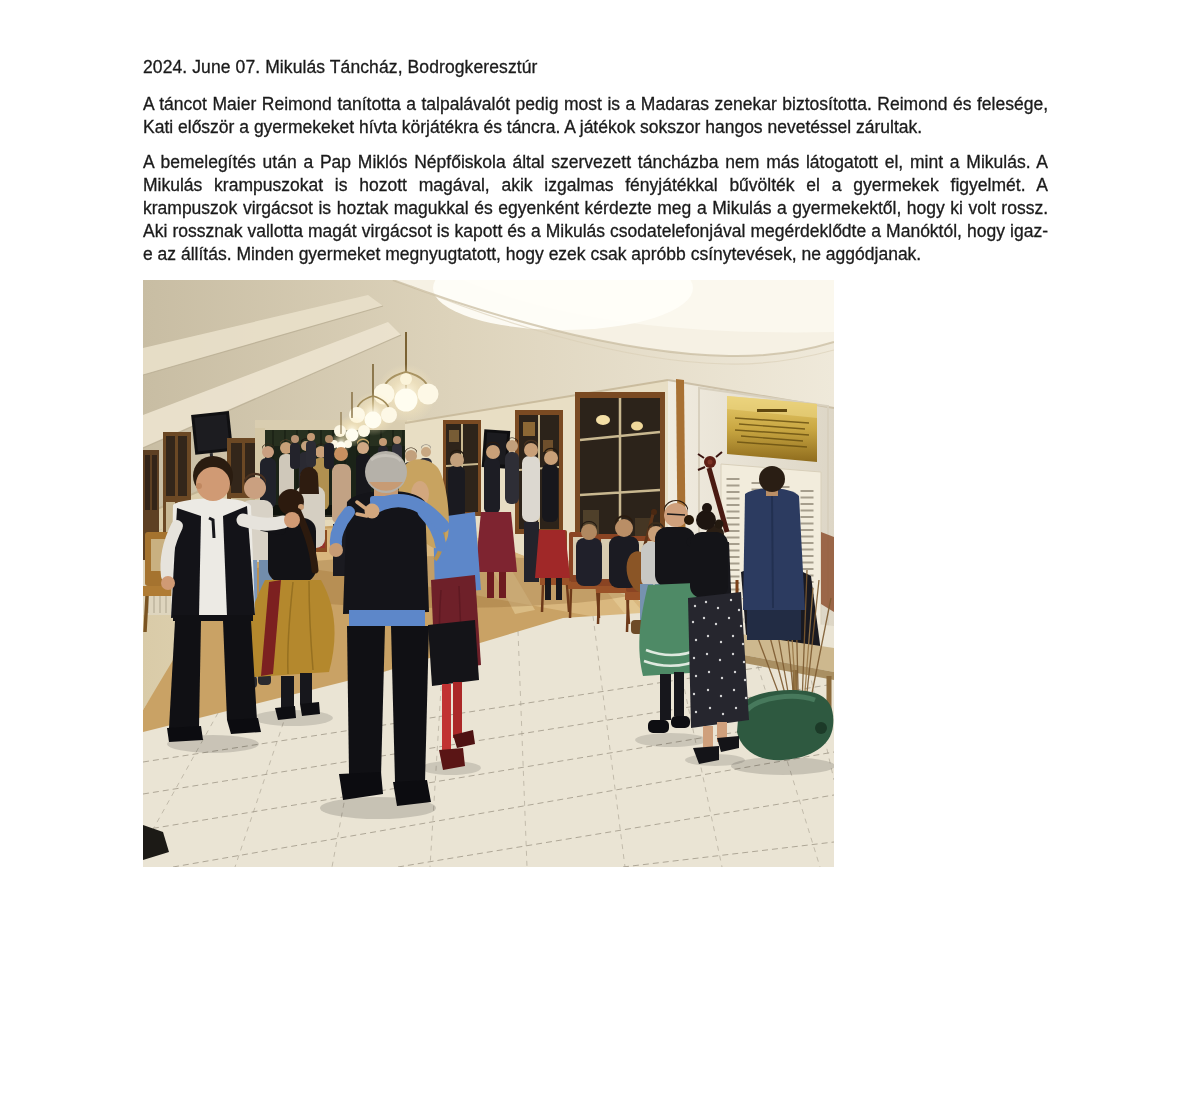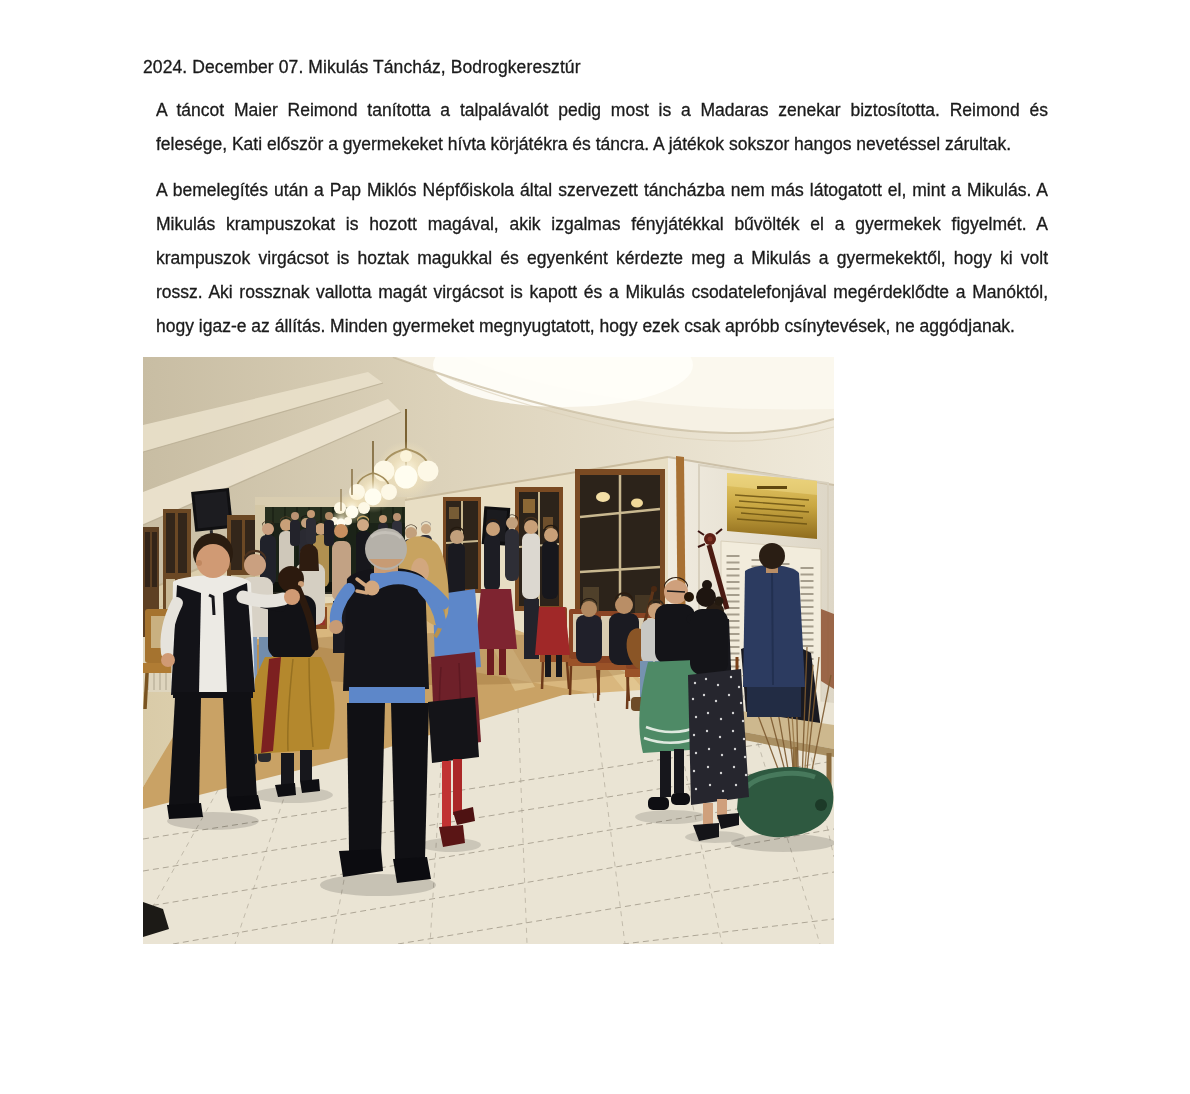--- a/index.html
+++ b/index.html
@@ -4,29 +4,29 @@
 <style>
   :root{
     --curtain:#1b2318; --wood:#7a4a22; --floor-cream:#eae4d4; --floor-tan:#c9a265;
     --floor-brown:#8a5827; --gold:#c9a742; --mustard:#b4882d; --green-skirt:#4e8a66;
     --maroon:#6e2029; --tights:#c13232; --blue-shirt:#5d87c9; --bag-green:#2e5940;
   }
   html,body{margin:0;padding:0;background:#ffffff;}
   body{width:1190px;height:1094px;font-family:"Liberation Sans","DejaVu Sans",sans-serif;color:#1b1b1b;overflow:hidden;}
   .page{padding:57px 142px 0 143px;}
   .doc-title{font-size:17.5px;font-weight:400;margin:0 0 15px 0;letter-spacing:.1px;-webkit-text-stroke:.3px currentColor;}
-  .doc-par{font-size:17.5px;line-height:34px;margin:0 0 12px 13px;text-align:justify;-webkit-text-stroke:.3px currentColor;}
+  .doc-par{font-size:17.5px;line-height:23px;margin:0 0 12px 0;text-align:justify;-webkit-text-stroke:.3px currentColor;}
   figure.photo{margin:14px 0 0 0;width:691px;height:587px;}
   figure.photo svg{display:block;}
 </style>
 </head>
 <body>
 
 <div class="page">
-  <h1 class="doc-title">2024. December 07. Mikulás Táncház, Bodrogkeresztúr</h1>
+  <h1 class="doc-title">2024. June 07. Mikulás Táncház, Bodrogkeresztúr</h1>
   <p class="doc-par">A táncot Maier Reimond tanította a talpalávalót pedig most is a Madaras zenekar biztosította. Reimond és felesége, Kati először a gyermekeket hívta körjátékra és táncra. A játékok sokszor hangos nevetéssel zárultak.</p>
   <p class="doc-par">A bemelegítés után a Pap Miklós Népfőiskola által szervezett táncházba nem más látogatott el, mint a Mikulás. A Mikulás krampuszokat is hozott magával, akik izgalmas fényjátékkal bűvölték el a gyermekek figyelmét. A krampuszok virgácsot is hoztak magukkal és egyenként kérdezte meg a Mikulás a gyermekektől, hogy ki volt rossz. Aki rossznak vallotta magát virgácsot is kapott és a Mikulás csodatelefonjával megérdeklődte a Manóktól, hogy igaz-e az állítás. Minden gyermeket megnyugtatott, hogy ezek csak apróbb csínytevések, ne aggódjanak.</p>
 
   <figure class="photo" role="img" aria-label="Párok néptáncolnak egy nagyterem világos kő padlóján: csillárok, sötétzöld színpadi függöny, fa ablakkeretek, arany emléktábla névsorral, szék sor, cselló és zöld hangszertok a fal mellett.">
     <svg width="691" height="587" viewBox="0 0 691 587" xmlns="http://www.w3.org/2000/svg">
       <defs>
         <linearGradient id="ceil" x1="0" y1="0" x2="1" y2="0">
           <stop offset="0" stop-color="#c8bda3"></stop>
             <stop offset=".45" stop-color="#ddd3bb"></stop>
             <stop offset="1" stop-color="#efe9da"></stop>

